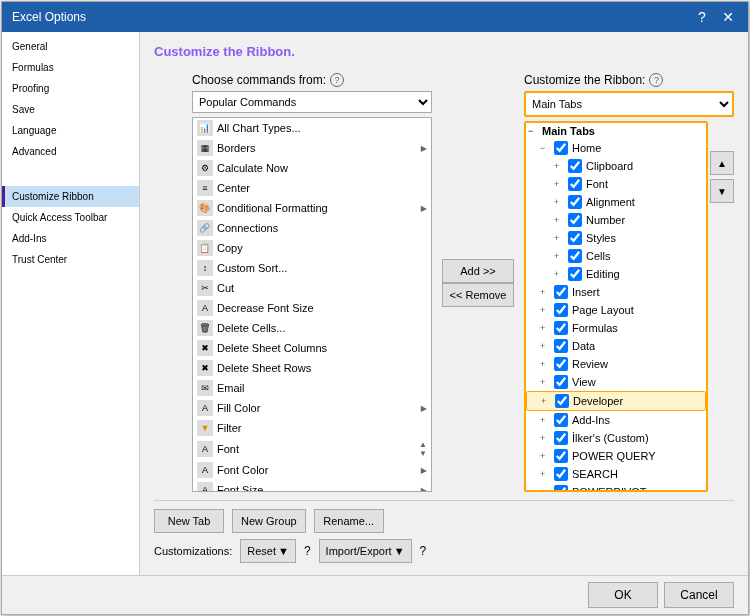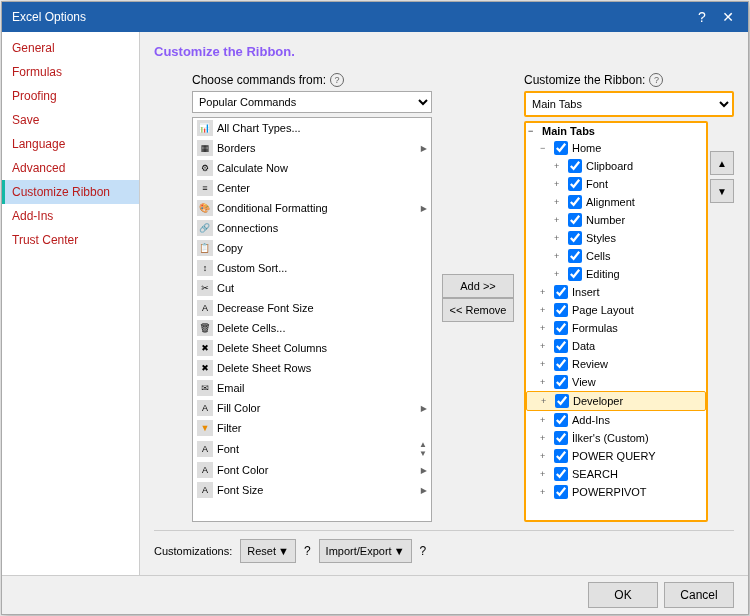--- a/index.html
+++ b/index.html
@@ -49,27 +49,28 @@
     .sidebar {
       width: 138px;
       background: white;
       border-right: 1px solid #ccc;
       padding: 4px 0;
     }
 
     .sidebar-item {
       padding: 5px 10px;
       cursor: pointer;
-      color: #b91c1c;
-      font-size: 12px;
+      color: #000000;
+      font-size: 10px;
     }
     .sidebar-item.active {
       background: #c5dff7;
-      border-left: 3px solid #14b8a6;
+      border-left: 3px solid #4c1d95;
       padding-left: 7px;
+      margin-top: 24px;
     }
 
     
     .main-content {
       flex: 1;
       background: #f0f0f0;
       padding: 12px 14px;
       display: flex;
       flex-direction: column;
       gap: 8px;
@@ -317,20 +318,21 @@
   <div class="dialog-body">
 
     <div class="sidebar">
       <div class="sidebar-item">General</div>
       <div class="sidebar-item">Formulas</div>
       <div class="sidebar-item">Proofing</div>
       <div class="sidebar-item">Save</div>
       <div class="sidebar-item">Language</div>
       <div class="sidebar-item">Advanced</div>
       <div class="sidebar-item active">Customize Ribbon</div>
+      <div class="sidebar-item">Quick Access Toolbar</div>
       <div class="sidebar-item">Add-Ins</div>
       <div class="sidebar-item">Trust Center</div>
     </div>
 
     <div class="main-content">
       <div class="section-title">Customize the Ribbon.</div>
 
       <div class="panel-wrapper">
 
         <div class="left-panel">
@@ -556,20 +558,25 @@
             </div>
             <div class="right-arrows">
               <button class="arrow-btn">▲</button>
               <button class="arrow-btn">▼</button>
             </div>
           </div>
         </div>
       </div>
 
       <div class="bottom-area">
+        <div class="bottom-row1">
+          <button class="bottom-btn">New Tab</button>
+          <button class="bottom-btn">New Group</button>
+          <button class="bottom-btn">Rename...</button>
+        </div>
         <div class="bottom-row2">
           <span class="customizations-label">Customizations:</span>
           <button class="reset-btn">
             <span>Reset</span>
             <span>▼</span>
           </button>
           <span class="help-icon">?</span>
           <button class="import-export-btn">
             <span>Import/Export</span>
             <span>▼</span>

